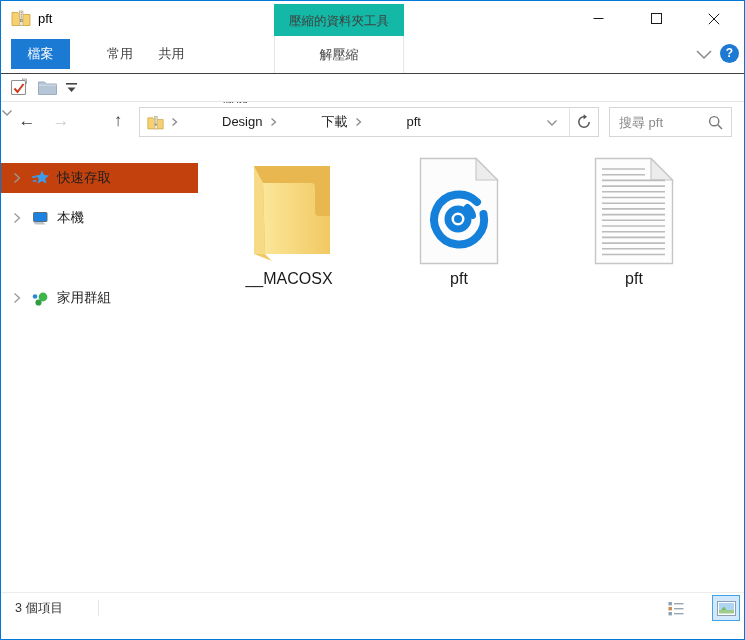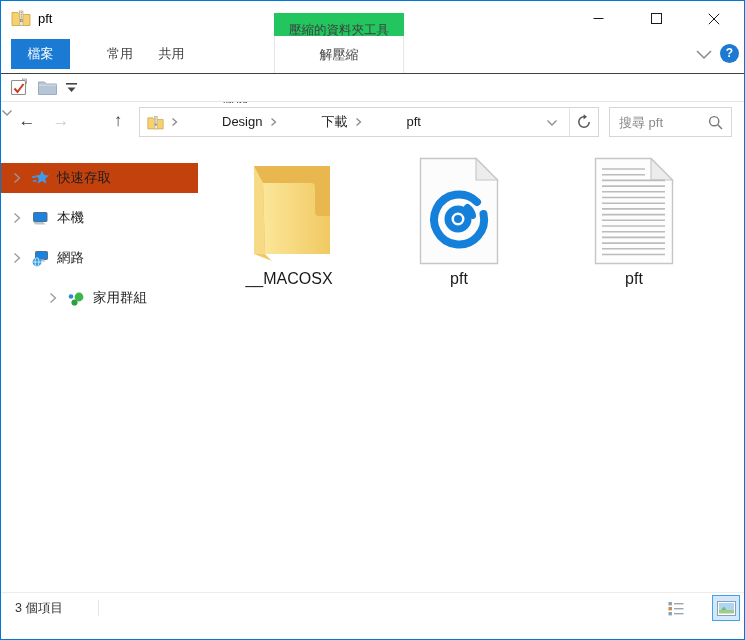--- a/index.html
+++ b/index.html
@@ -8,21 +8,21 @@
     position:relative;width:745px;height:640px;background:#fff;
     border:1px solid #0078d7;overflow:hidden;
     font-family:"Liberation Sans","DejaVu Sans",sans-serif;
     color:#222;-webkit-font-smoothing:antialiased;
   }
   
   .titlebar{position:absolute;left:0;top:0;width:100%;height:35px;background:#fff;}
   .title-icon{position:absolute;left:10px;top:7px;width:20px;height:20px;}
   .title-text{position:absolute;left:37px;top:0;height:35px;line-height:35px;font-size:13px;color:#000;}
   .ctx-header{
-    position:absolute;left:273px;top:12px;width:130px;height:35px;background:#22c55e;
+    position:absolute;left:273px;top:3px;width:130px;height:35px;background:#14b8a6;
     text-align:center;line-height:35px;font-size:12.5px;color:#3f3f3f;
   }
   .winbtn{position:absolute;top:0;width:46px;height:35px;display:flex;align-items:center;justify-content:center;background:#fff;}
   .winbtn.min{left:574px;} .winbtn.max{left:632px;} .winbtn.close{left:690px;}
   
   .tabrow{position:absolute;left:0;top:35px;width:100%;height:38px;background:#fff;border-bottom:1px solid #404040;}
   .tab{position:absolute;top:3px;height:30px;line-height:30px;text-align:center;font-size:13px;color:#444;}
   .tab.file{left:10px;width:59px;background:#1a7ad4;color:#fff;}
   .tab.home{left:79px;width:53px;text-align:right;}
   .tab.share{left:144px;width:53px;}
@@ -217,35 +217,22 @@
         <svg class="side-chev" viewBox="0 0 8 12">
             <polyline points="1.5,1.5 6.5,6 1.5,10.5" fill="none" stroke="#9a9a9a" stroke-width="1.3"></polyline>
           </svg>
         <svg class="side-ico" viewBox="0 0 19 19">
           <path d="M2 13 h10 l2.5 2.5 H4.5 Z" fill="#b9c4cc"></path>
           <rect x="2.5" y="3.5" width="13.5" height="9" rx="0.8" fill="#1b82e2" stroke="#5d6e7a" stroke-width="1"></rect>
         </svg>
         <span class="side-label">本機</span>
       </div>
 
-      <div class="side-item" style="top:102px;">
-        <svg class="side-chev" viewBox="0 0 8 12">
-            <polyline points="1.5,1.5 6.5,6 1.5,10.5" fill="none" stroke="#9a9a9a" stroke-width="1.3"></polyline>
-          </svg>
-        <svg class="side-ico" viewBox="0 0 19 19">
-          <rect x="4.5" y="2.5" width="12" height="8" rx="0.8" fill="#1b82e2" stroke="#5d6e7a" stroke-width="1"></rect>
-          <path d="M8 10.5 h5 l1.5 2 H6.5 Z" fill="#b9c4cc"></path>
-          <circle cx="6" cy="13" r="4.4" fill="#2f9ae0"></circle>
-          <ellipse cx="6" cy="13" rx="2" ry="4.4" fill="none" stroke="#eaf4fc" stroke-width="0.8"></ellipse>
-          <line x1="1.8" y1="13" x2="10.2" y2="13" stroke="#eaf4fc" stroke-width="0.8"></line>
-        </svg>
-        <span class="side-label">網路</span>
-      </div>
-
-      <div class="side-item" style="top:142px;margin-left:36px;">
+
+      <div class="side-item" style="top:142px;">
         <svg class="side-chev" viewBox="0 0 8 12">
             <polyline points="1.5,1.5 6.5,6 1.5,10.5" fill="none" stroke="#9a9a9a" stroke-width="1.3"></polyline>
           </svg>
         <svg class="side-ico" viewBox="0 0 19 19">
           <circle cx="4" cy="7.5" r="2.3" fill="#2f86d6"></circle>
           <circle cx="12" cy="8" r="4.4" fill="#3cb54a"></circle>
           <circle cx="7.5" cy="13.5" r="3.1" fill="#2e9e41"></circle>
         </svg>
         <span class="side-label">家用群組</span>
       </div>

